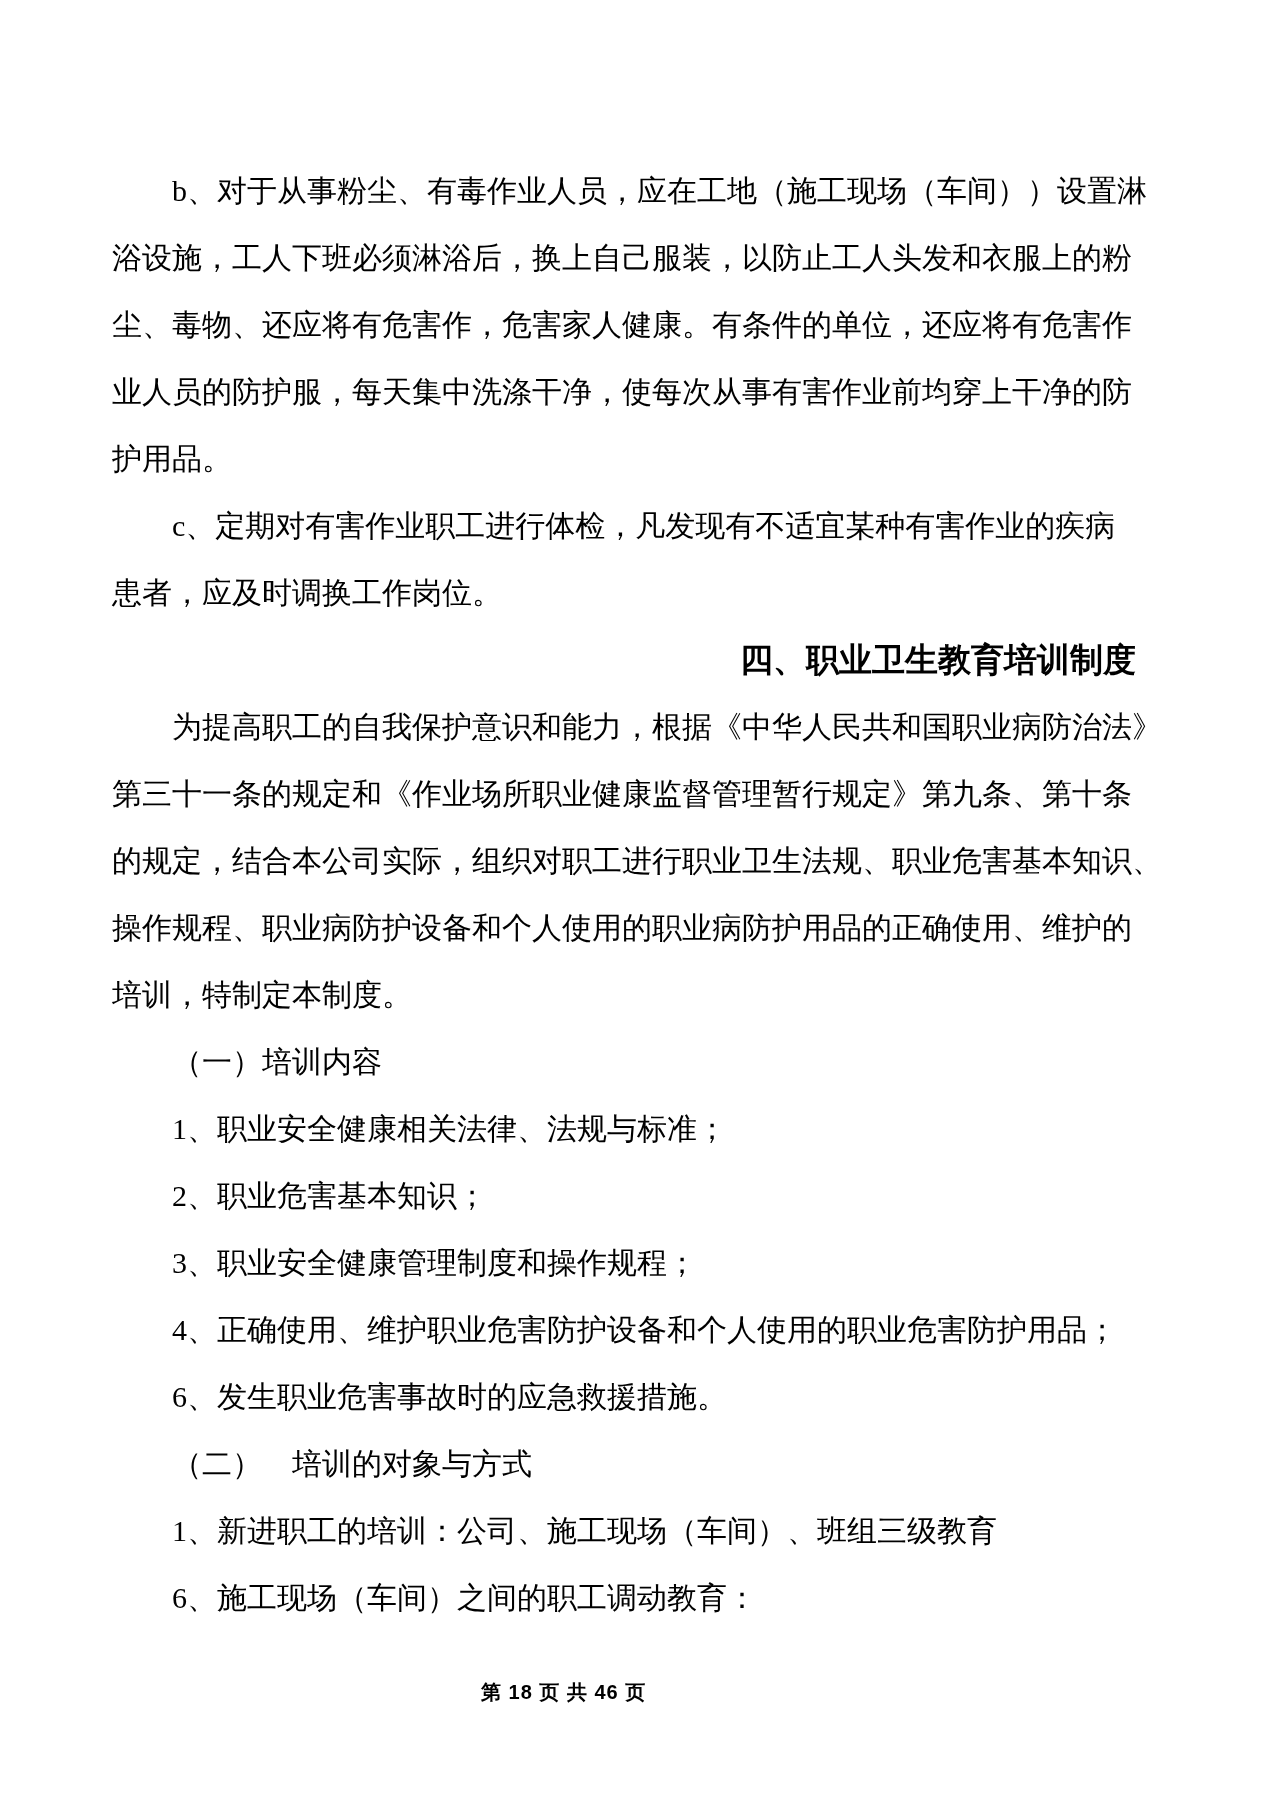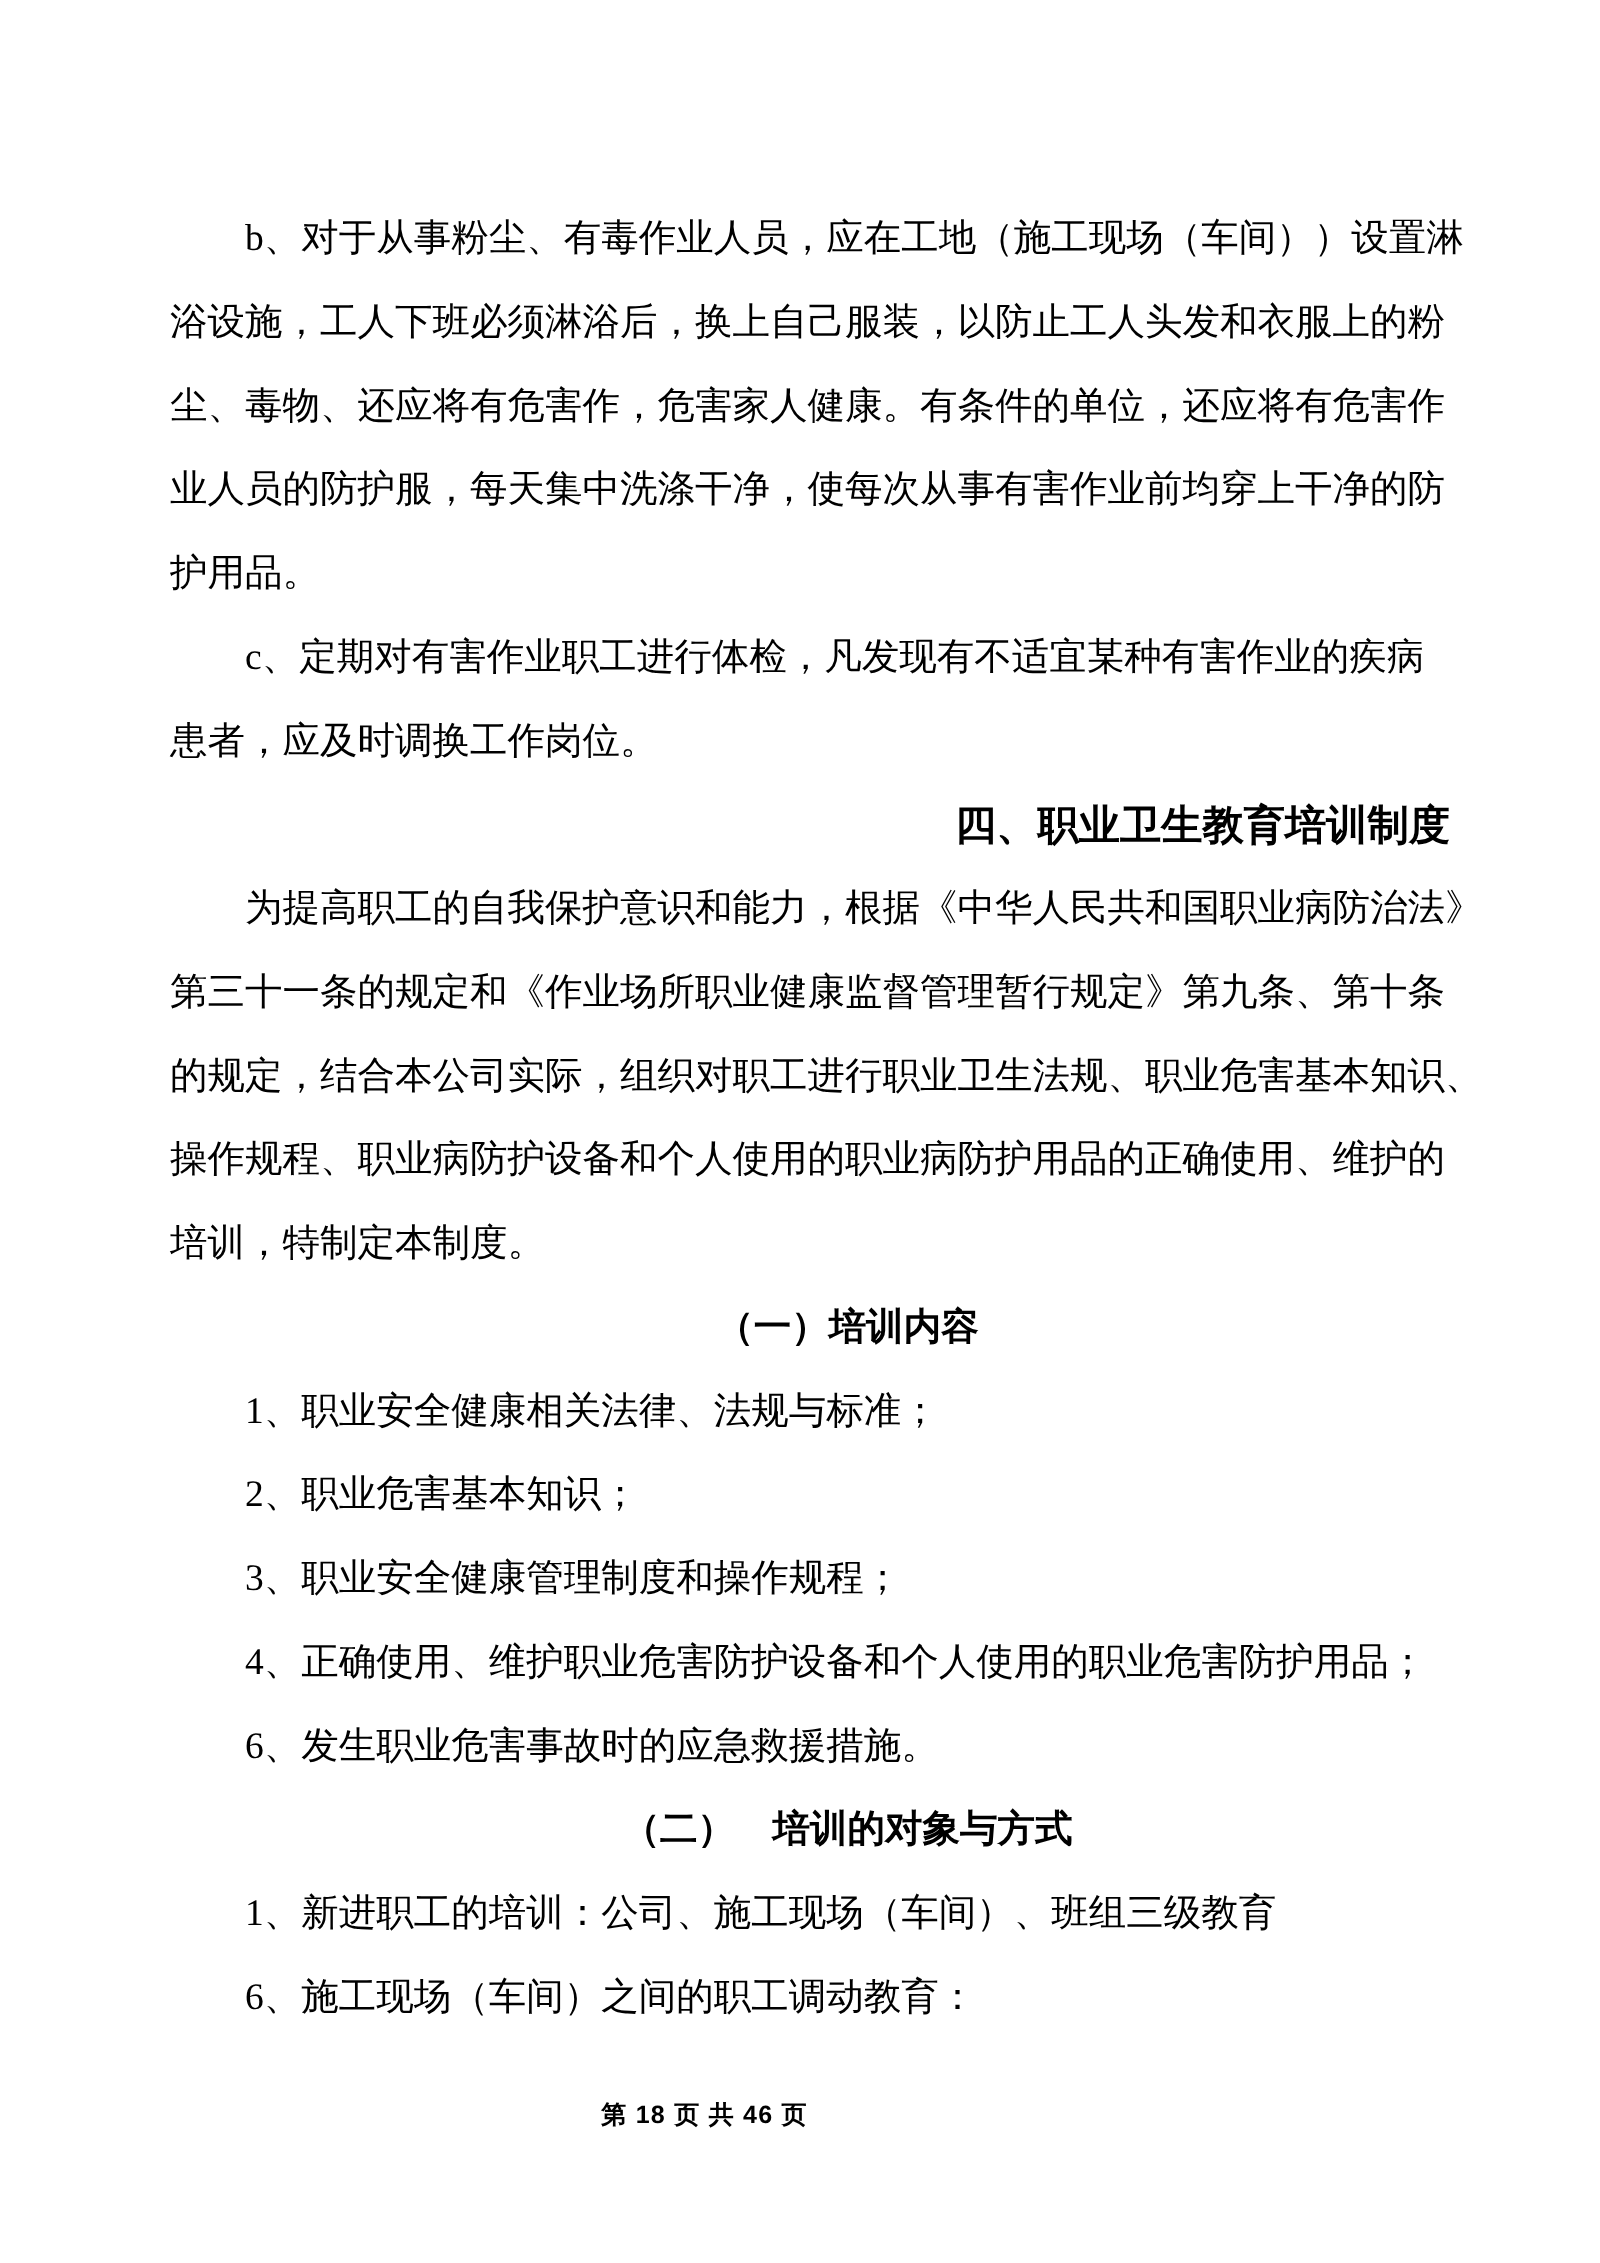--- a/index.html
+++ b/index.html
@@ -10,21 +10,21 @@
   .page {
     position: relative;
     width: 1280px;
     height: 1810px;
     background: #ffffff;
     overflow: hidden;
     color: #000000;
   }
   .content {
     position: absolute;
-    left: 136px;
+    left: 112px;
     top: 157px;
     width: 1024px;
   }
   .ln {
     font-family: "Liberation Serif", "DejaVu Serif", serif;
     font-size: 30px;
     line-height: 67px;
     white-space: nowrap;
     color: #000000;
   }
@@ -35,27 +35,26 @@
     font-family: "Liberation Sans", "DejaVu Sans", sans-serif;
     font-weight: bold;
     font-size: 33px;
     line-height: 67px;
     text-align: right;
     white-space: nowrap;
     color: #000000;
   }
   .subheading {
     font-family: "Liberation Sans", "DejaVu Sans", sans-serif;
-    font-weight: bold;
+    font-weight: normal;
     font-size: 30px;
     line-height: 67px;
     text-indent: 60px;
     white-space: nowrap;
     color: #000000;
-    text-align: center;
   }
   .footer {
     position: absolute;
     left: 481px;
     top: 1677px;
     font-family: "Liberation Sans", "DejaVu Sans", sans-serif;
     font-weight: bold;
     font-size: 20px;
     line-height: 30px;
     letter-spacing: 1px;

